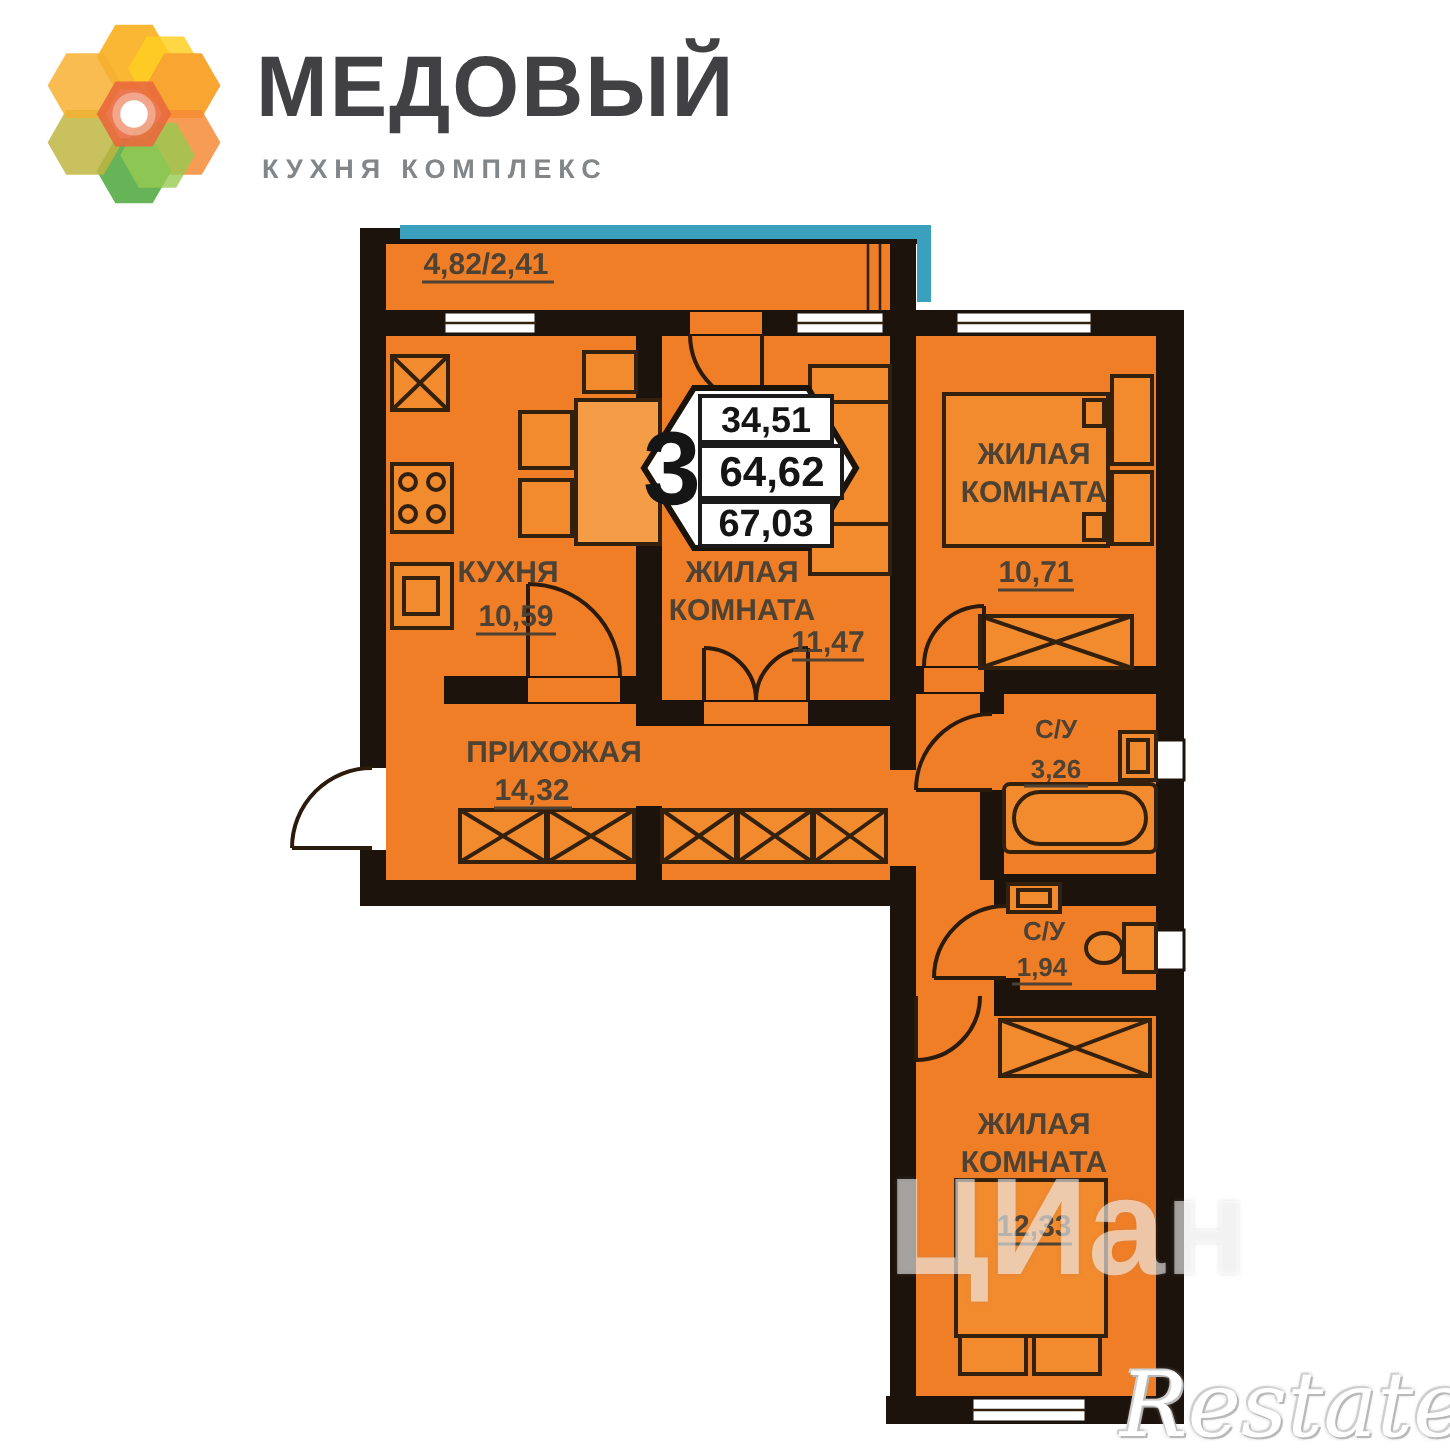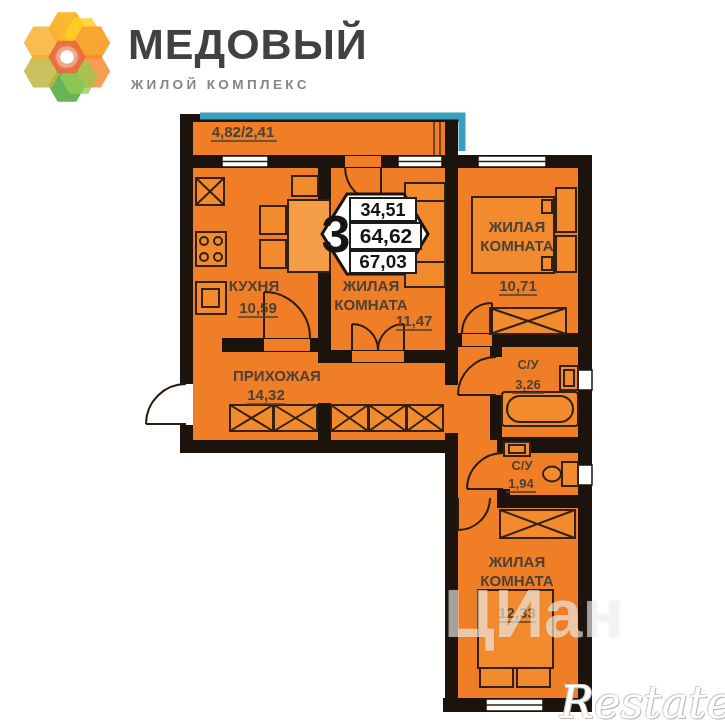--- a/index.html
+++ b/index.html
@@ -47,21 +47,21 @@
       <polygon points="41,84 50.5,67.5 69.5,67.5 79,84 69.5,100.5 50.5,100.5" fill="#57AC46"></polygon>
       <polygon points="53,76 62.5,59.5 81.5,59.5 91,76 81.5,92.5 62.5,92.5" fill="#8CC63F" opacity="0.8"></polygon>
       <polygon points="16,69.5 25.5,53 44.5,53 54,69.5 44.5,86 25.5,86" fill="#B9AE2B" opacity="0.85"></polygon>
       <polygon points="16,40.5 25.5,24 44.5,24 54,40.5 44.5,57 25.5,57" fill="#F6A81C" opacity="0.85"></polygon>
       <polygon points="41,55 50.5,38.5 69.5,38.5 79,55 69.5,71.5 50.5,71.5" fill="#E75A28" opacity="0.9"></polygon>
     </g>
     <circle cx="60" cy="55" r="7" fill="#ffffff"></circle>
     <circle cx="60" cy="55" r="11" fill="#ffffff" opacity="0.35"></circle>
   </svg>
   <div class="brand-title">МЕДОВЫЙ</div>
-  <div class="brand-subtitle">ЖИЛОЙ КОМПЛЕКС</div>
+  <div class="brand-subtitle">КУХНЯ КОМПЛЕКС</div>
 
   <svg class="plan-svg" width="725" height="725" viewBox="0 0 725 725" font-family="Liberation Sans, sans-serif">
 
     <g>
       <rect class="floor" x="193" y="121" width="252" height="37"></rect>
       <rect class="floor" x="193" y="168" width="385" height="272"></rect>
       <rect class="floor" x="458" y="440" width="120" height="258"></rect>
     </g>
 
     <g>

